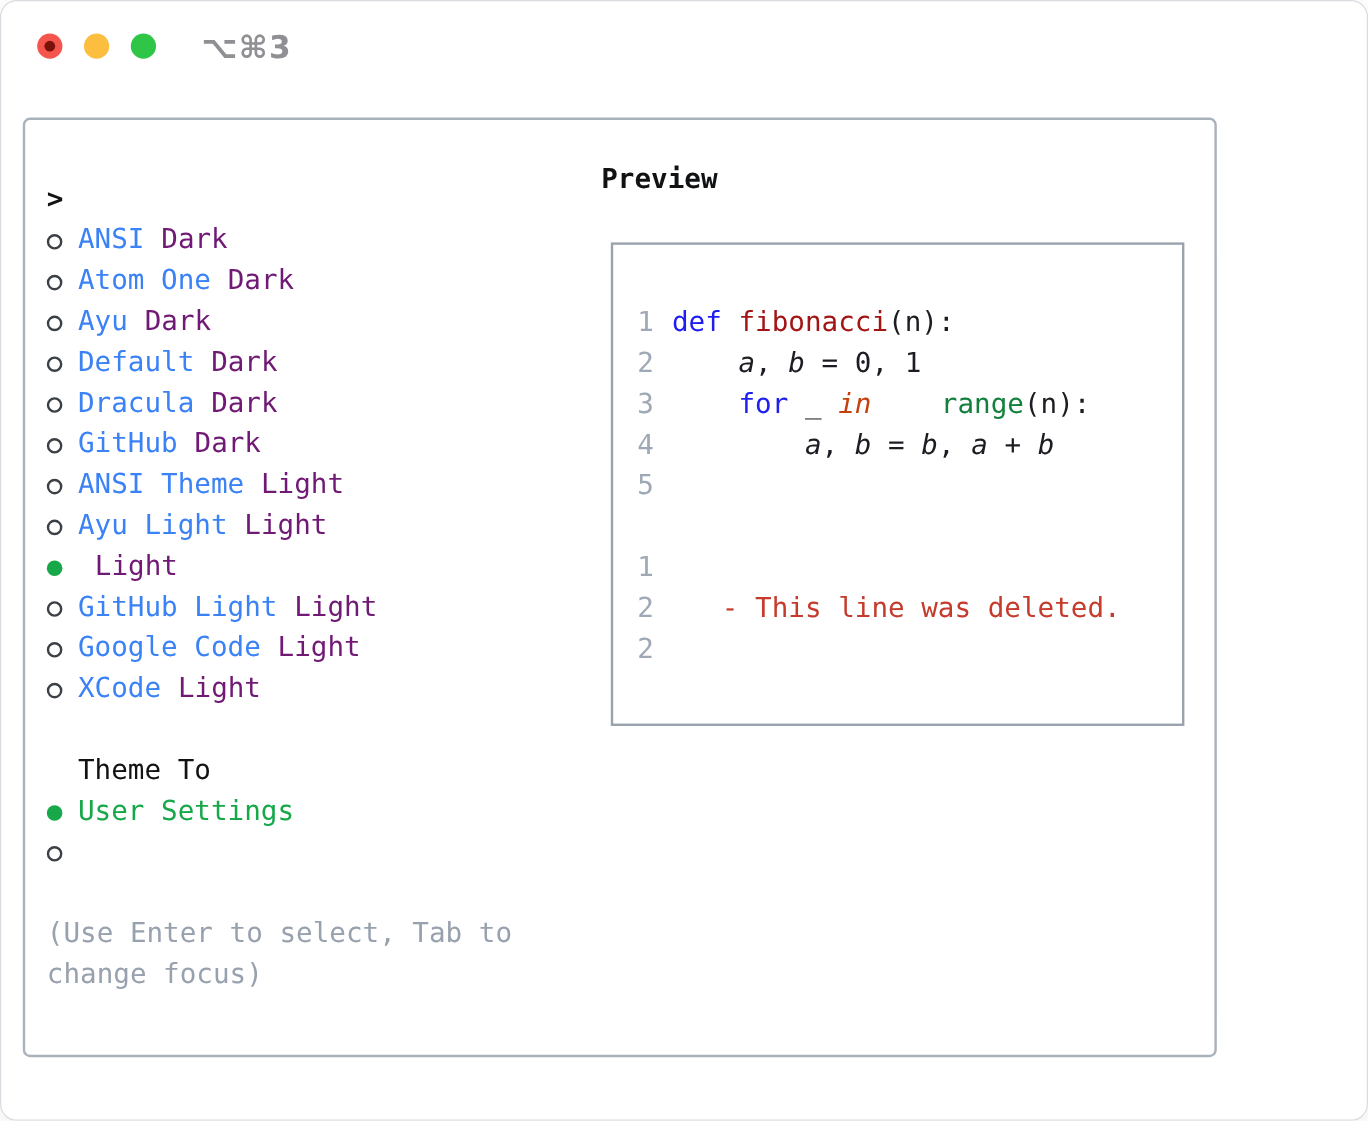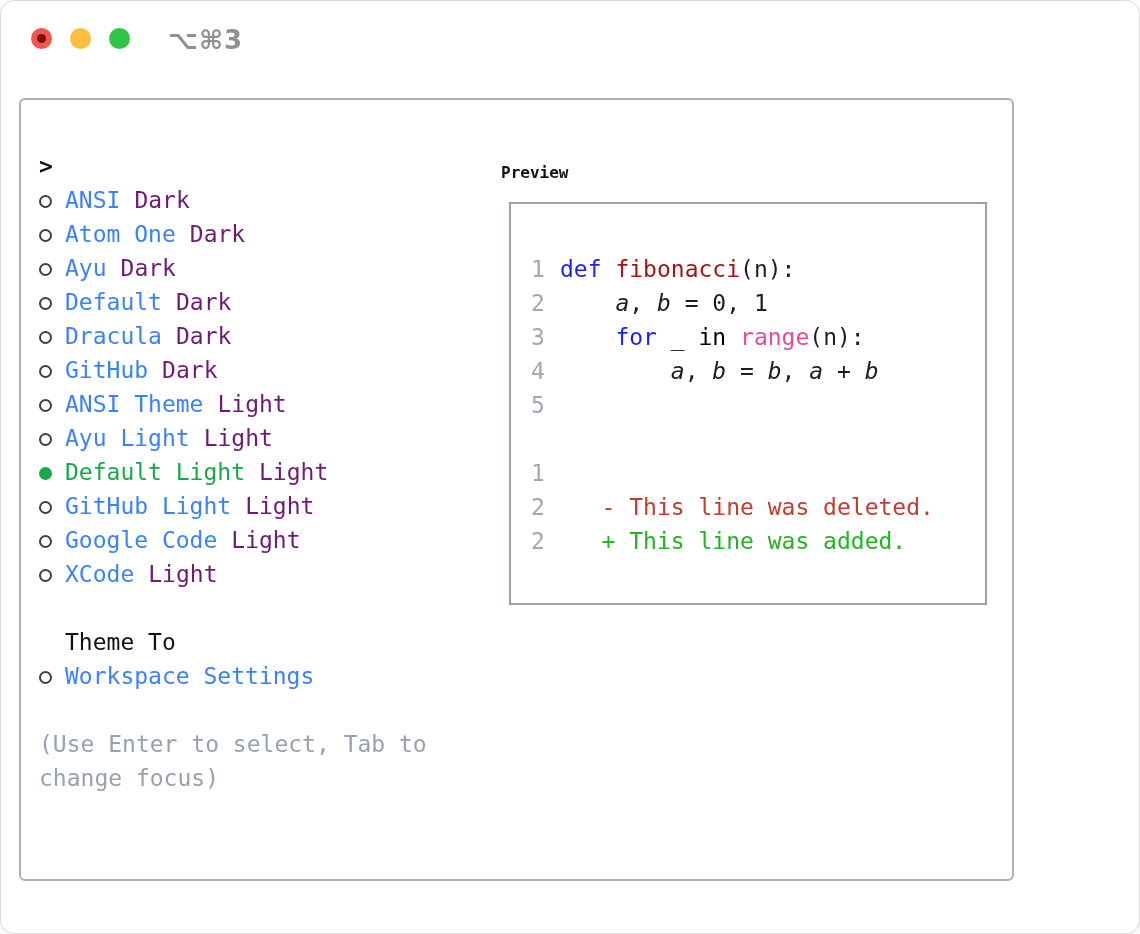--- a/index.html
+++ b/index.html
@@ -24,22 +24,22 @@
   .bullet-col{width:26px;flex:0 0 26px;display:flex;align-items:center;}
   .radio{width:13px;height:13px;border-radius:50%;box-sizing:border-box;border:2px solid #3b4046;margin-top:2px;}
   .radio.filled{border:none;background:#17a84a;}
   .cursor-ch{font-weight:bold;color:#101214;}
   .hdr{font-weight:bold;color:#101214;}
   .name{color:#3b82f6;}
   .tag{margin-left:14px;color:#701a75;}
   .hint-line{height:34px;display:flex;align-items:center;color:#98a1ae;}
   .spacer{height:34px;}
   
-  .preview-title{position:absolute;left:480px;top:55px;height:34px;display:flex;align-items:center;
-                 font-size:16px;font-weight:bold;color:#101214;}
+  .preview-title{position:absolute;left:480px;top:33px;height:34px;display:flex;align-items:center;
+                 font-size:23px;font-weight:bold;color:#101214;}
   .preview-box{position:absolute;left:488px;top:102px;width:478px;height:403px;border:2px solid #9aa3ad;
                box-sizing:border-box;background:#ffffff;padding:48px 0 0 20px;overflow:hidden;font-size:23px;}
   .pline{height:34px;display:flex;align-items:center;}
   .lnum{display:inline-block;width:14px;margin-right:15px;color:#9fa8b5;flex:0 0 14px;}
   .lcode{white-space:pre;}
 </style>
 </head>
 <body>
 
 <div class="window">
@@ -60,71 +60,71 @@
 
       <div id="theme-list">
           <div class="row"><span class="bullet-col"><span class="radio"></span></span><span class="name">ANSI</span><span class="tag">Dark</span></div>
           <div class="row"><span class="bullet-col"><span class="radio"></span></span><span class="name">Atom One</span><span class="tag">Dark</span></div>
           <div class="row"><span class="bullet-col"><span class="radio"></span></span><span class="name">Ayu</span><span class="tag">Dark</span></div>
           <div class="row"><span class="bullet-col"><span class="radio"></span></span><span class="name">Default</span><span class="tag">Dark</span></div>
           <div class="row"><span class="bullet-col"><span class="radio"></span></span><span class="name">Dracula</span><span class="tag">Dark</span></div>
           <div class="row"><span class="bullet-col"><span class="radio"></span></span><span class="name">GitHub</span><span class="tag">Dark</span></div>
           <div class="row"><span class="bullet-col"><span class="radio"></span></span><span class="name">ANSI Theme</span><span class="tag">Light</span></div>
           <div class="row"><span class="bullet-col"><span class="radio"></span></span><span class="name">Ayu Light</span><span class="tag">Light</span></div>
-          <div class="row"><span class="bullet-col"><span class="radio filled"></span></span><span class="name" style="color: rgb(23, 168, 74);">Default Light</span><span class="tag">Light</span></div>
+          <div class="row"><span class="bullet-col"><span class="radio filled"></span></span><span class="tag">Light</span></div>
           <div class="row"><span class="bullet-col"><span class="radio"></span></span><span class="name">GitHub Light</span><span class="tag">Light</span></div>
           <div class="row"><span class="bullet-col"><span class="radio"></span></span><span class="name">Google Code</span><span class="tag">Light</span></div>
           <div class="row"><span class="bullet-col"><span class="radio"></span></span><span class="name">XCode</span><span class="tag">Light</span></div>
         </div>
 
       <div class="spacer"></div>
 
       <div class="row">
         <span class="bullet-col"></span>
         <span class="name" style="color:#101214;">Theme To</span>
       </div>
 
       <div id="apply-list">
-          <div class="row"><span class="bullet-col"><span class="radio"></span></span><span class="name">Workspace Settings</span></div>
+          <div class="row"><span class="bullet-col"><span class="radio filled"></span></span><span class="name" style="color: rgb(23, 168, 74);">User Settings</span></div>
+          <div class="row"><span class="bullet-col"><span class="radio"></span></span></div>
         </div>
 
       <div class="spacer"></div>
 
       <div class="hint-line">(Use Enter to select, Tab to</div>
       <div class="hint-line">change focus)</div>
     </div>
 
     <div class="preview-title">Preview</div>
     <div class="preview-box" id="preview-box">
         <div class="pline">
           <span class="lnum">1</span>
           <span class="lcode"><span style="color: rgb(30, 30, 240);">def</span><span style="color: rgb(27, 29, 34);"> </span><span style="color: rgb(163, 21, 21);">fibonacci</span><span style="color: rgb(27, 29, 34);">(n):</span></span>
         </div>
         <div class="pline">
           <span class="lnum">2</span>
           <span class="lcode"><span style="color: rgb(27, 29, 34);">    </span><span style="color: rgb(27, 29, 34); font-style: italic;">a</span><span style="color: rgb(27, 29, 34);">, </span><span style="color: rgb(27, 29, 34); font-style: italic;">b</span><span style="color: rgb(27, 29, 34);"> = 0, 1</span></span>
         </div>
         <div class="pline">
           <span class="lnum">3</span>
-          <span class="lcode"><span style="color: rgb(27, 29, 34);">    </span><span style="color: rgb(30, 30, 240);">for</span><span style="color: rgb(27, 29, 34);"> _ </span><span style="color: #000000;">in</span><span style="color: rgb(27, 29, 34);"> </span><span style="color: #ec4899;">range</span><span style="color: rgb(27, 29, 34);">(n):</span></span>
+          <span class="lcode"><span style="color: rgb(27, 29, 34);">    </span><span style="color: rgb(30, 30, 240);">for</span><span style="color: rgb(27, 29, 34);"> _ </span><span style="color: #c2410c; font-style: italic;">in</span><span style="color: rgb(27, 29, 34);"> </span><span style="color: #15803d; margin-left: 44px;">range</span><span style="color: rgb(27, 29, 34);">(n):</span></span>
         </div>
         <div class="pline">
           <span class="lnum">4</span>
           <span class="lcode"><span style="color: rgb(27, 29, 34);">        </span><span style="color: rgb(27, 29, 34); font-style: italic;">a</span><span style="color: rgb(27, 29, 34);">, </span><span style="color: rgb(27, 29, 34); font-style: italic;">b</span><span style="color: rgb(27, 29, 34);"> = </span><span style="color: rgb(27, 29, 34); font-style: italic;">b</span><span style="color: rgb(27, 29, 34);">, </span><span style="color: rgb(27, 29, 34); font-style: italic;">a</span><span style="color: rgb(27, 29, 34);"> + </span><span style="color: rgb(27, 29, 34); font-style: italic;">b</span></span>
         </div>
         <div class="pline">
           <span class="lnum">5</span>
         </div>
         <div class="pline"></div>
         <div class="pline">
           <span class="lnum">1</span>
         </div>
         <div class="pline">
           <span class="lnum">2</span>
           <span class="lcode"><span style="color: rgb(197, 59, 44);">   - This line was deleted.</span></span>
         </div>
         <div class="pline">
           <span class="lnum">2</span>
-          <span class="lcode"><span style="color: rgb(34, 180, 34);">   + This line was added.</span></span>
         </div>
       </div>
   </div>
 </div>
 
 </body></html>

